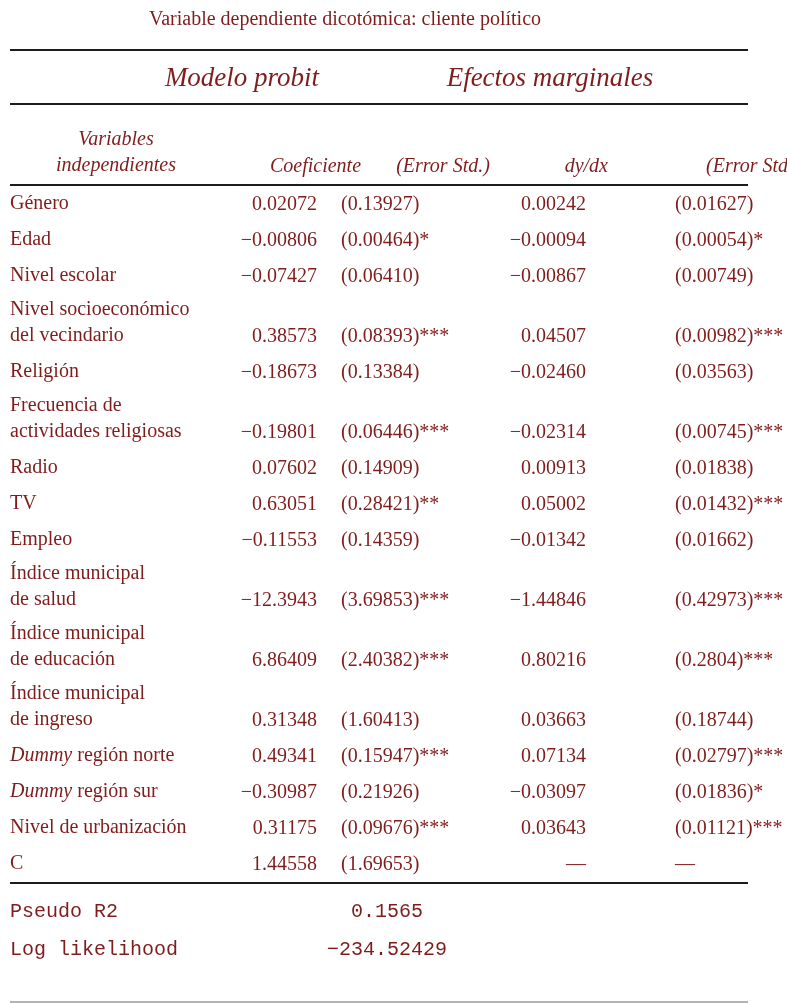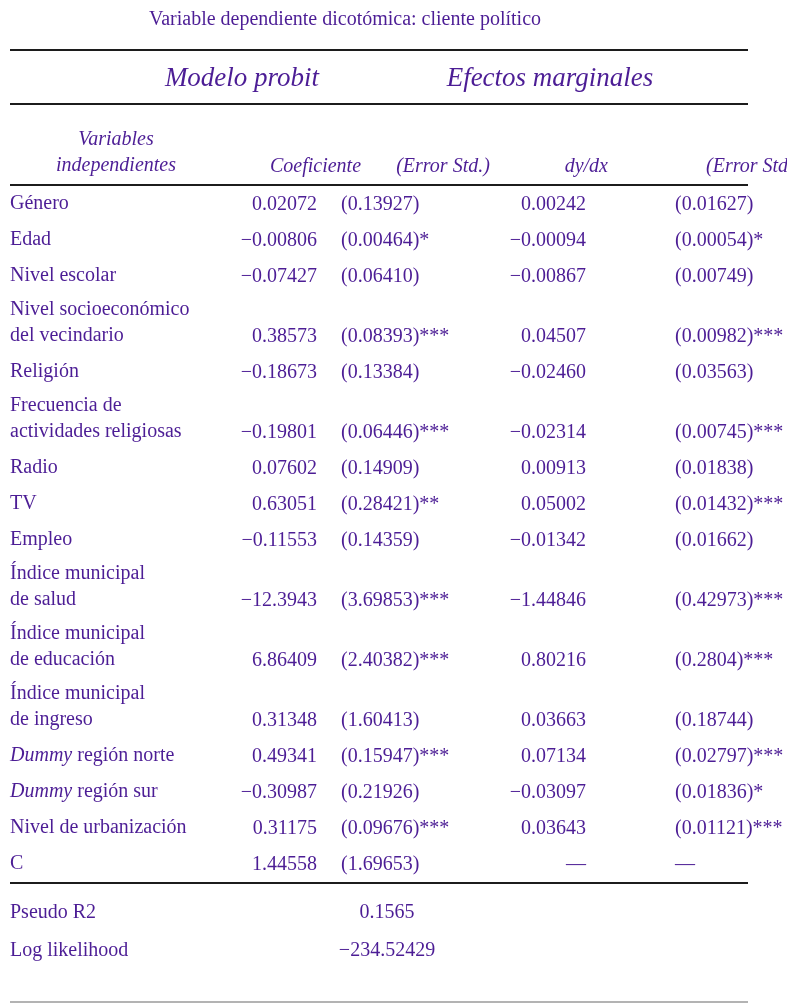--- a/index.html
+++ b/index.html
@@ -1,18 +1,18 @@
 <!DOCTYPE html>
 <html><head>
 <meta charset="utf-8">
 <style>
   html,body{margin:0;padding:0;}
   .page{
     width:787px;height:1003px;background:#ffffff;position:relative;overflow:hidden;
-    font-family:"Liberation Serif","DejaVu Serif",serif;color:#4c1d95;
+    font-family:"Liberation Serif","DejaVu Serif",serif;color:#7f1d1d;
   }
   .title{width:690px;padding-top:5px;text-align:center;font-size:20px;line-height:27px;}
   .table-wrap{margin-left:10px;width:738px;}
   .rule{height:2px;background:#1c1c1c;}
   .rule-top{margin-top:17px;}
   .group-row{position:relative;height:52px;}
   .gh{position:absolute;top:50%;transform:translate(-50%,-50%);font-style:italic;font-size:27px;white-space:nowrap;}
   .gh-probit{left:232px;}
   .gh-marginal{left:540px;}
   .datatable{display:table;width:738px;table-layout:fixed;font-size:20px;}
@@ -27,21 +27,21 @@
   .single{height:36px;}
   .double{height:60px;}
   .header-row{height:79px;}
   .hc{font-style:italic;margin-top:36px;}
   .hc1{text-align:center;padding-right:46px;line-height:26px;}
   .hc2{text-align:center;padding-right:0;}
   .hc3{text-align:center;padding-left:0;}
   .hc4{text-align:right;padding-right:0;}
   .hc5{padding-left:98px;}
   .data-body{}
-  .footer{padding-top:6px;}
+  .footer{padding-top:6px;font-family:Liberation Mono, monospace;}
   .footrow{position:relative;height:38px;font-size:20px;}
   .flabel{position:absolute;left:0;bottom:5px;white-space:nowrap;}
   .fvalue{position:absolute;left:calc(50% + 8px);transform:translateX(-50%);bottom:5px;white-space:nowrap;}
   .bottom-rule{position:absolute;left:10px;bottom:0;width:738px;height:2px;background:#b3b3b3;}
 </style>
 </head>
 <body>
 
 <div class="page">
 

